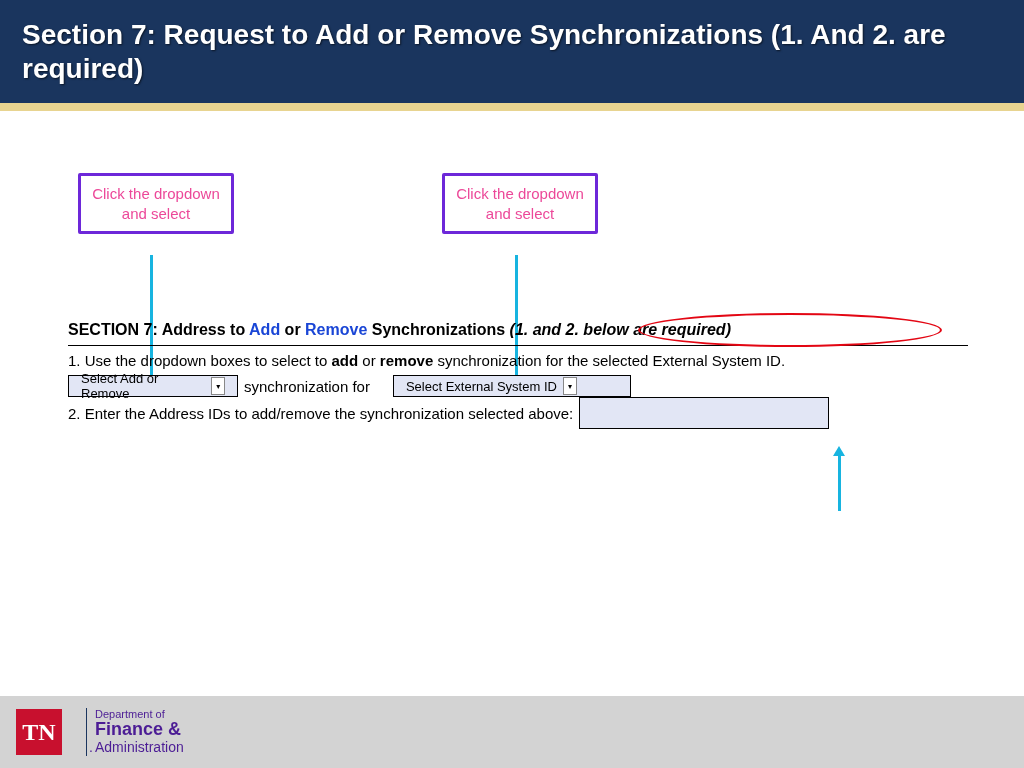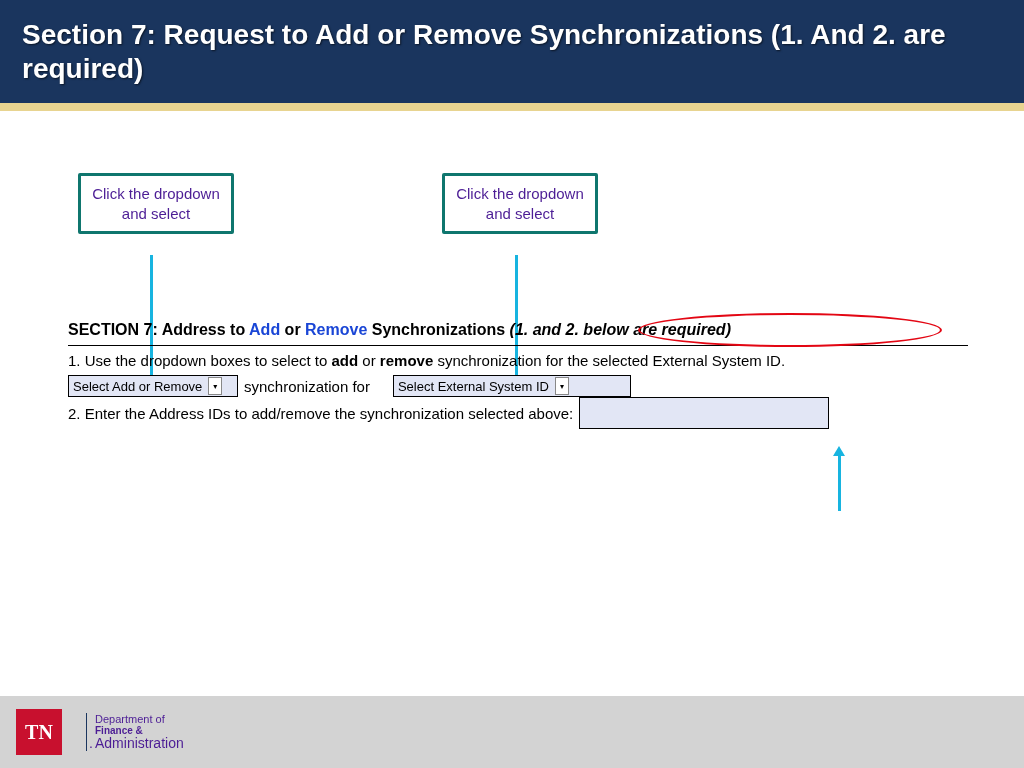--- a/index.html
+++ b/index.html
@@ -1,19 +1,19 @@
 <!DOCTYPE html>
 <html><head>
 <meta charset="utf-8">
 <style>
   html,body{margin:0;padding:0;width:1024px;height:768px;font-family:"Segoe UI",Arial,sans-serif;background:#fff;overflow:hidden}
   .header{background:#1a355e;color:#fff;padding:18px 22px;font-size:28px;font-weight:700;line-height:1.2;text-shadow:1px 1px 2px rgba(0,0,0,.6)}
   .gold-strip{height:8px;background:#e8d490}
   .content{position:relative;height:574px}
-  .callout{position:absolute;border:3px solid #0f766e;background:#fff;color:#4c1d95;font-size:15px;text-align:center;padding:8px 10px;line-height:1.3;border-radius:2px}
+  .callout{position:absolute;border:3px solid #6d28d9;background:#fff;color:#ec4899;font-size:15px;text-align:center;padding:8px 10px;line-height:1.3;border-radius:2px}
   .callout.c1{left:78px;top:62px;width:130px}
   .callout.c2{left:442px;top:62px;width:130px}
   .callout.c3{left:760px;top:400px;width:140px}
   .arrow-line{position:absolute;background:#17b4e0;width:3px}
   .arrow-line.a1{left:150px;top:144px;height:134px}
   .arrow-line.a2{left:515px;top:144px;height:132px}
   .arrow-line.a3{left:838px;top:343px;height:57px}
   .arrow-head{position:absolute;width:0;height:0;border-left:6px solid transparent;border-right:6px solid transparent}
   .arrow-head.down{border-top:10px solid #17b4e0}
   .arrow-head.up{border-bottom:10px solid #17b4e0}
@@ -23,32 +23,32 @@
   .form-area{position:absolute;left:68px;top:210px;width:900px;font-family:Arial,sans-serif}
   .sec-title{font-size:16px;font-weight:700;color:#000;position:relative}
   .sec-title .add{color:#1a46d6}
   .sec-title .remove{color:#1a46d6}
   .sec-title .req{font-style:italic}
   .ellipse{position:absolute;border:2px solid #e30613;border-radius:50%;width:300px;height:30px;left:570px;top:-8px;pointer-events:none}
   .hr{border:none;border-bottom:1px solid #000;margin:6px 0 6px 0;width:900px}
   .line1{font-size:15px;color:#000;margin-top:4px}
   .line1 b{font-weight:700}
   .row{display:flex;align-items:center;margin-top:6px;font-size:15px}
-  .select-box{background:#e2e6f5;border:1px solid #000;height:22px;display:flex;align-items:center;font-size:13px;padding:0 4px;position:relative;box-sizing:border-box}
+  .select-box{background:#e2e6f5;border:1px solid #000;height:22px;display:flex;align-items:center;font-size:13px;padding:0 12px;position:relative;box-sizing:border-box}
   .select-box .knob{width:12px;height:16px;background:#fff;border:1px solid #888;margin-left:6px;font-size:8px;display:flex;align-items:center;justify-content:center}
   .sb1{width:170px}
   .sb2{width:238px;margin-left:17px}
   .row .mid{margin:0 6px}
   .line2{font-size:15px;color:#000;display:flex;align-items:center}
   .input-box{background:#e2e6f5;border:1px solid #000;height:30px;width:248px;margin-left:6px}
   .footer{position:absolute;bottom:0;left:0;right:0;height:72px;background:#d3d3d3;display:flex;align-items:center;padding-left:16px}
-  .tn-badge{width:46px;height:46px;background:#c8102e;color:#fff;font-weight:700;font-size:20px;display:flex;align-items:center;justify-content:center;font-family:Georgia,serif}
+  .tn-badge{width:46px;height:46px;background:#c8102e;color:#fff;font-weight:700;font-size:24px;display:flex;align-items:center;justify-content:center;font-family:Georgia,serif}
   .dept{margin-left:24px;border-left:1px solid #1a355e;padding-left:8px;color:#4c1d95;line-height:1.1}
   .dept .d1{font-size:11px}
-  .dept .d2{font-size:10px;font-weight:700}
+  .dept .d2{font-size:18px;font-weight:700}
   .dept .d3{font-size:14px;font-weight:400;position:relative}
   .dept .d3::before{content:".";position:absolute;left:-6px}
 </style>
 </head>
 <body>
 
 <div class="header">
   <span>Section 7: Request to Add or Remove Synchronizations (1. And 2. are required)</span>
 </div>
 <div class="gold-strip"></div>

